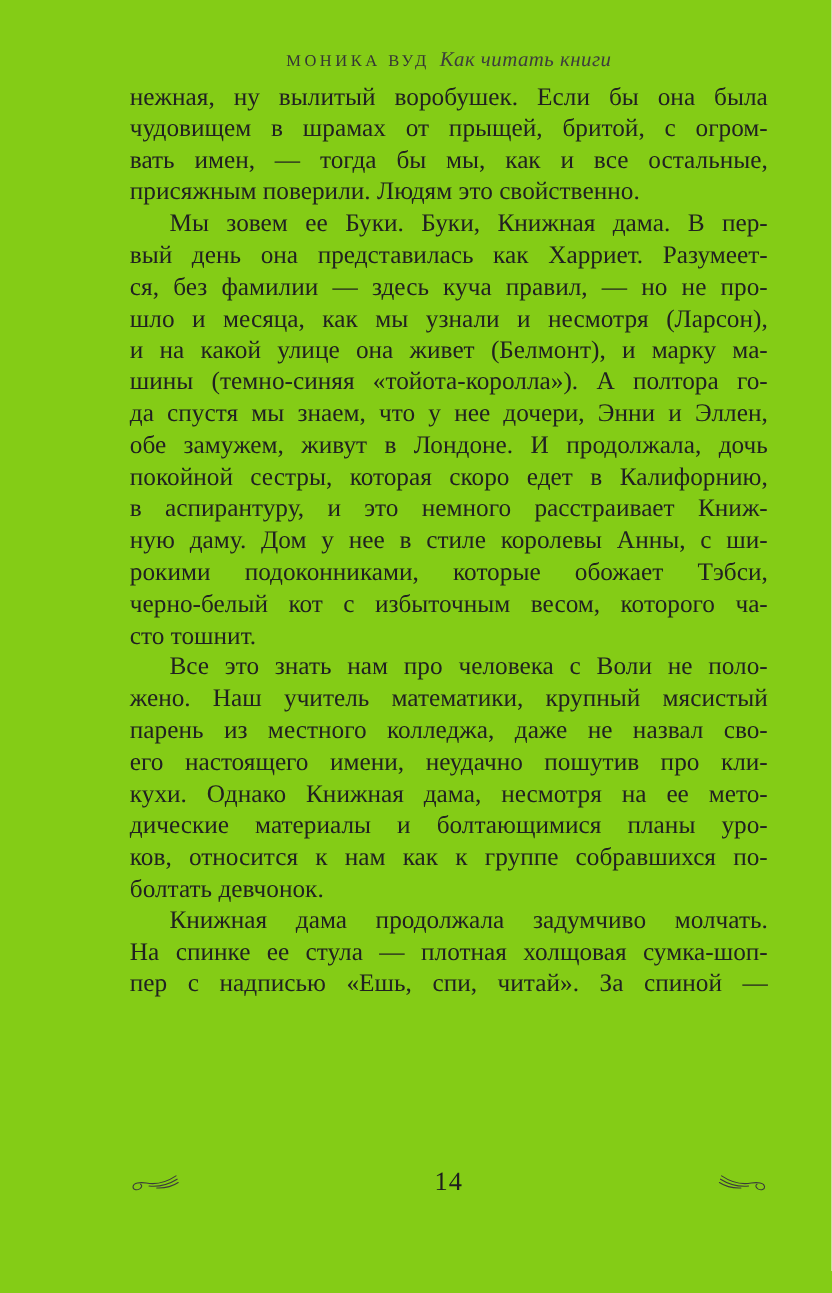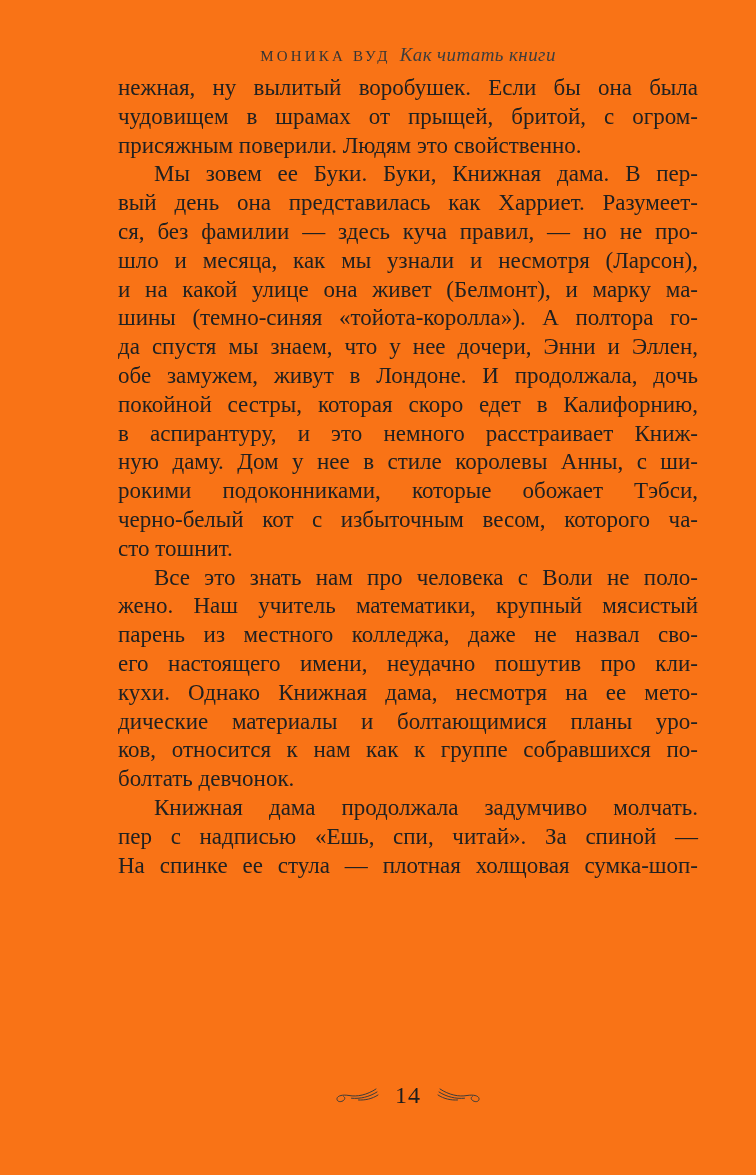--- a/index.html
+++ b/index.html
@@ -4,21 +4,21 @@
 <style>
   html, body {
     margin: 0;
     padding: 0;
     background: #ffffff;
   }
   .page {
     position: relative;
     width: 756px;
     height: 1175px;
-    background: #f97316;
+    background: #84cc16;
     overflow: hidden;
     font-family: "Liberation Serif", "DejaVu Serif", serif;
     color: #212121;
   }
 
   
   .running-head {
     position: absolute;
     top: 44px;
     left: 118px;
@@ -60,23 +60,22 @@
   .line.indent  { text-indent: 36px; }
 
   
   .footer {
     position: absolute;
     top: 1062px;
     left: 118px;
     width: 580px;
     display: flex;
     align-items: center;
-    justify-content: center;
+    justify-content: space-between;
     gap: 15px;
-    margin-top: 20px;
   }
   .page-number {
     font-size: 24px;
     color: #1e1e1e;
     letter-spacing: 1px;
   }
   .flourish { display: block; }
   .flourish.mirrored { transform: scaleX(-1); }
 </style>
 </head>
@@ -85,20 +84,21 @@
 <div class="page">
 
   <div class="running-head">
     <span class="author">Моника Вуд</span><span class="book-title">Как читать книги</span>
   </div>
 
   <div class="body-text">
       <div class="para">
         <div class="line">нежная, ну вылитый воробушек. Если бы она была</div>
         <div class="line">чудовищем в шрамах от прыщей, бритой, с огром-</div>
+        <div class="line">вать имен, — тогда бы мы, как и все остальные,</div>
         <div class="line endline">присяжным поверили. Людям это свойственно.</div>
       </div>
       <div class="para">
         <div class="line indent">Мы зовем ее Буки. Буки, Книжная дама. В пер-</div>
         <div class="line">вый день она представилась как Харриет. Разумеет-</div>
         <div class="line">ся, без фамилии — здесь куча правил, — но не про-</div>
         <div class="line">шло и месяца, как мы узнали и несмотря (Ларсон),</div>
         <div class="line">и на какой улице она живет (Белмонт), и марку ма-</div>
         <div class="line">шины (темно-синяя «тойота-королла»). А полтора го-</div>
         <div class="line">да спустя мы знаем, что у нее дочери, Энни и Эллен,</div>
@@ -115,22 +115,22 @@
         <div class="line">жено. Наш учитель математики, крупный мясистый</div>
         <div class="line">парень из местного колледжа, даже не назвал сво-</div>
         <div class="line">его настоящего имени, неудачно пошутив про кли-</div>
         <div class="line">кухи. Однако Книжная дама, несмотря на ее мето-</div>
         <div class="line">дические материалы и болтающимися планы уро-</div>
         <div class="line">ков, относится к нам как к группе собравшихся по-</div>
         <div class="line endline">болтать девчонок.</div>
       </div>
       <div class="para">
         <div class="line indent">Книжная дама продолжала задумчиво молчать.</div>
+        <div class="line">На спинке ее стула — плотная холщовая сумка-шоп-</div>
         <div class="line">пер с надписью «Ешь, спи, читай». За спиной —</div>
-        <div class="line">На спинке ее стула — плотная холщовая сумка-шоп-</div>
       </div>
     </div>
 
   <div class="footer">
     <svg class="flourish" width="46" height="20" viewBox="0 0 46 20" aria-hidden="true">
       <g fill="none" stroke="#3b3b3b" stroke-width="1" stroke-linecap="round">
         <path d="M42,3 C33,9 23,11 15,9.5 C9,8.5 3.5,9.5 3,12.5 C2.6,15.5 6,16.5 9,14.8 C11,13.6 11.5,11.5 9.8,10.6"></path>
         <path d="M43,6 C35,11 26.5,13 17.5,12.2"></path>
         <path d="M44,9 C38,13 31,14.3 24.5,14"></path>
       </g>

